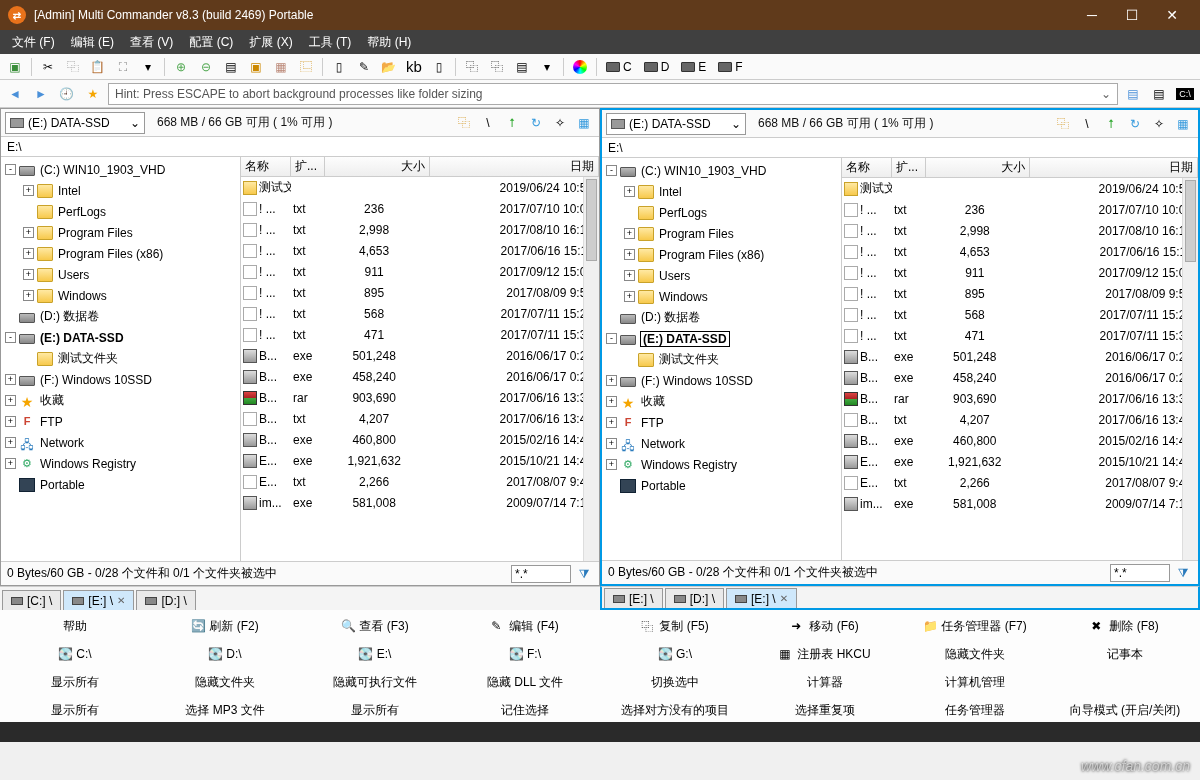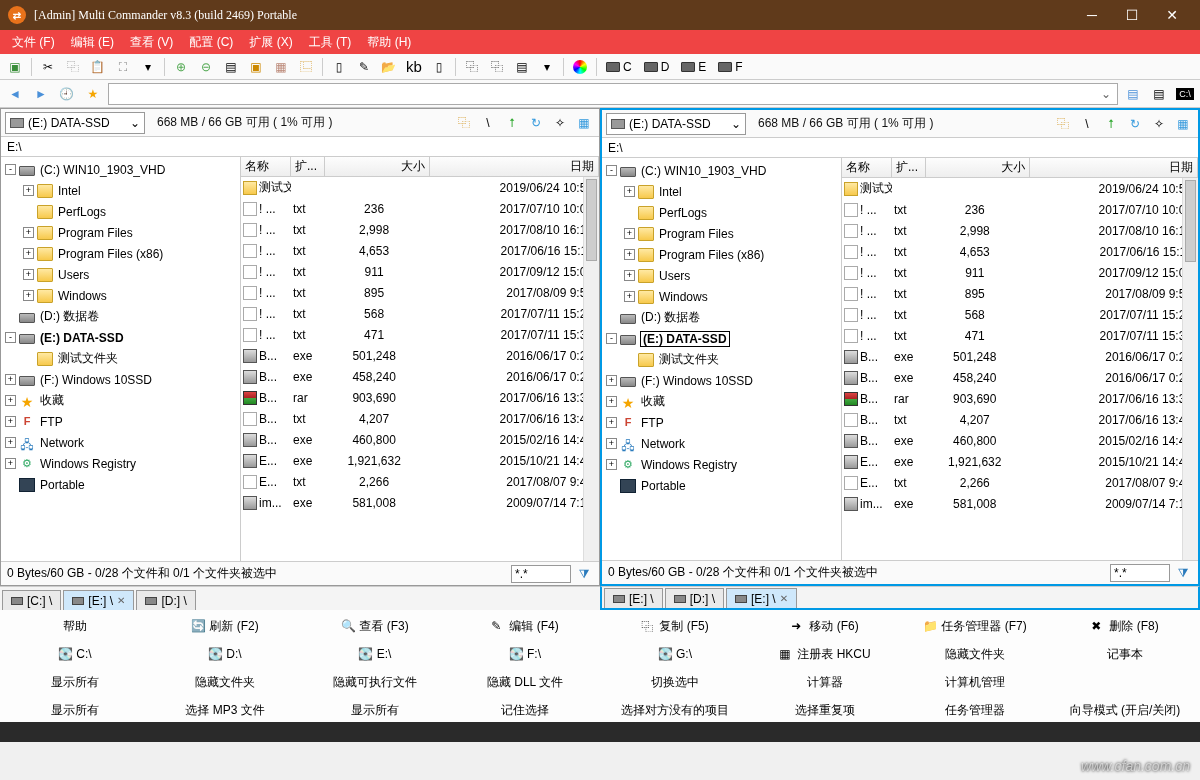--- a/index.html
+++ b/index.html
@@ -1,23 +1,23 @@
 <!DOCTYPE html>
 <html><head>
 <meta charset="utf-8">
 <style>
 * { box-sizing: border-box; margin: 0; padding: 0; font-family: "Segoe UI", Tahoma, sans-serif; font-size: 12px; }
 body { width: 1200px; height: 780px; background: #f0f0f0; overflow: hidden; position: relative; }
 
 .titlebar { background: #603a1b; color: #fff; height: 30px; display: flex; align-items: center; padding: 0 8px; }
 .titlebar .app-icon { width: 18px; height: 18px; background: #e8721b; border-radius: 50%; display: flex; align-items: center; justify-content: center; color: #fff; font-weight: bold; font-size: 10px; margin-right: 8px; }
-.titlebar .title { flex: 1; font-family: Liberation Serif, serif; }
+.titlebar .title { flex: 1; }
 .titlebar .winbtn { width: 40px; height: 30px; display: flex; align-items: center; justify-content: center; color: #fff; font-size: 14px; }
 
-.menubar { background: #ef4444; color: #fff; height: 24px; display: flex; align-items: center; padding: 0 4px; }
+.menubar { background: #404040; color: #fff; height: 24px; display: flex; align-items: center; padding: 0 4px; }
 .menubar .menu { padding: 3px 8px; }
 
 .toolbar1 { background: #fafafa; border-bottom: 1px solid #ccc; height: 26px; display: flex; align-items: center; padding: 0 4px; gap: 3px; }
 .tbtn { width: 22px; height: 22px; display: flex; align-items: center; justify-content: center; }
 .tbtn svg, .tbtn span { pointer-events: none; }
 .tsep { width: 1px; height: 18px; background: #ccc; margin: 0 2px; }
 .drivebtn { display: flex; align-items: center; gap: 3px; padding: 0 4px; }
 .drivebtn .dicn { width: 14px; height: 10px; background: #666; border-radius: 1px; border: 1px solid #333; }
 
 .addrbar { background: #fafafa; border-bottom: 1px solid #ccc; height: 28px; display: flex; align-items: center; padding: 0 4px; gap: 4px; }
@@ -215,20 +215,21 @@
   <div class="sqbtn">
       <span style="color:#4a90d9">►</span>
     </div>
   <div class="sqbtn">
       <span style="color:#888">🕘</span>
     </div>
   <div class="sqbtn">
       <span style="color:#f5a500">★</span>
     </div>
   <div class="addrbox">
+    <span>Hint: Press ESCAPE to abort background processes like folder sizing</span>
     <span class="dropdown">⌄</span>
   </div>
   <div class="sqbtn">
       <span style="color:#4a90d9">▤</span>
     </div>
   <div class="sqbtn">
       <span>▤</span>
     </div>
   <div class="sqbtn">
       <span style="background:#000;color:#fff;padding:1px 3px;font-size:9px">C:\</span>

